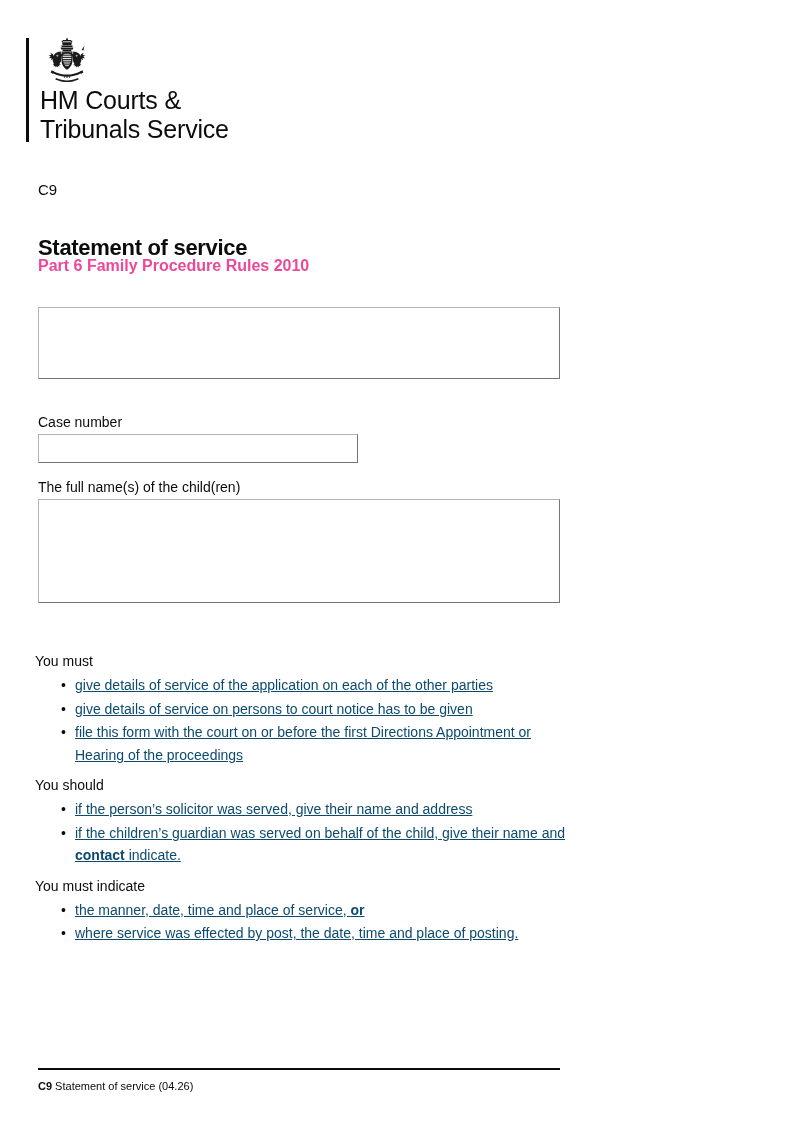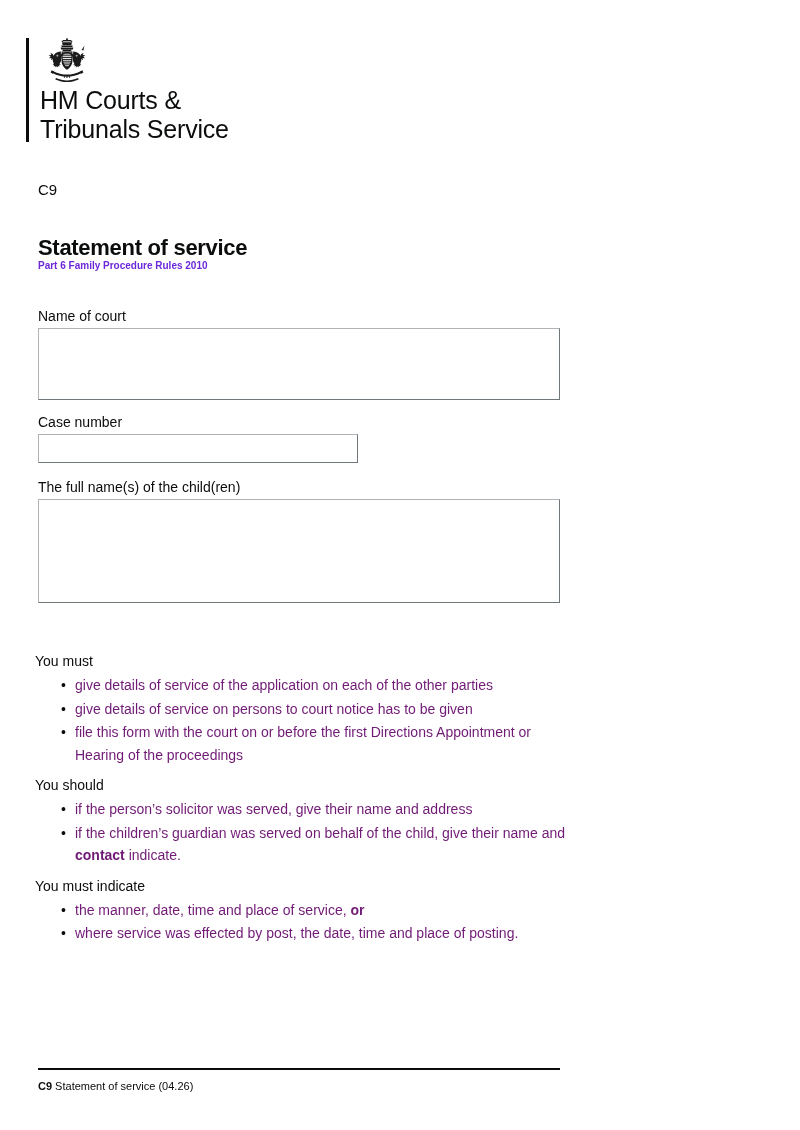--- a/index.html
+++ b/index.html
@@ -78,24 +78,24 @@
     font-size: 22px;
     line-height: 27px;
     font-weight: 700;
     letter-spacing: -0.3px;
     color: #0b0c0c;
   }
   .form-subtitle {
     position: absolute;
     left: 38px;
     top: 258px;
-    font-size: 10px;
+    font-size: 16px;
     line-height: 16px;
     font-weight: 700;
-    color: #6d28d9;
+    color: #ec4899;
   }
 
   
   .field {
     position: absolute;
   }
   .field-label {
     font-size: 14px;
     line-height: 18px;
     font-weight: 400;
@@ -137,22 +137,23 @@
   .instr-list {
     list-style: none;
     margin: 0 0 9px 0;
     padding: 0;
   }
   .instr-list li {
     position: relative;
     padding-left: 40px;
     font-size: 14px;
     line-height: 22.5px;
-    color: #701a75;
+    color: #0c4a6e;
     margin-bottom: 1px;
+    text-decoration: underline;
   }
   .instr-list li::before {
     content: "\2022";
     position: absolute;
     left: 26px;
     top: 0;
     font-size: 14px;
     line-height: 22.5px;
     color: #0b0c0c;
   }
@@ -256,21 +257,20 @@
       <span>HM Courts &amp;</span>
       <span>Tribunals Service</span>
     </div>
   </div>
 
   <div class="form-code">C9</div>
   <h1 class="form-title">Statement of service</h1>
   <div class="form-subtitle">Part 6 Family Procedure Rules 2010</div>
 
   <div class="field" id="field-court">
-    <div class="field-label">Name of court</div>
     <div class="field-box"></div>
   </div>
 
   <div class="field" id="field-case">
     <div class="field-label">Case number</div>
     <div class="field-box"></div>
   </div>
 
   <div class="field" id="field-children">
     <div class="field-label">The full name(s) of the child(ren)</div>

